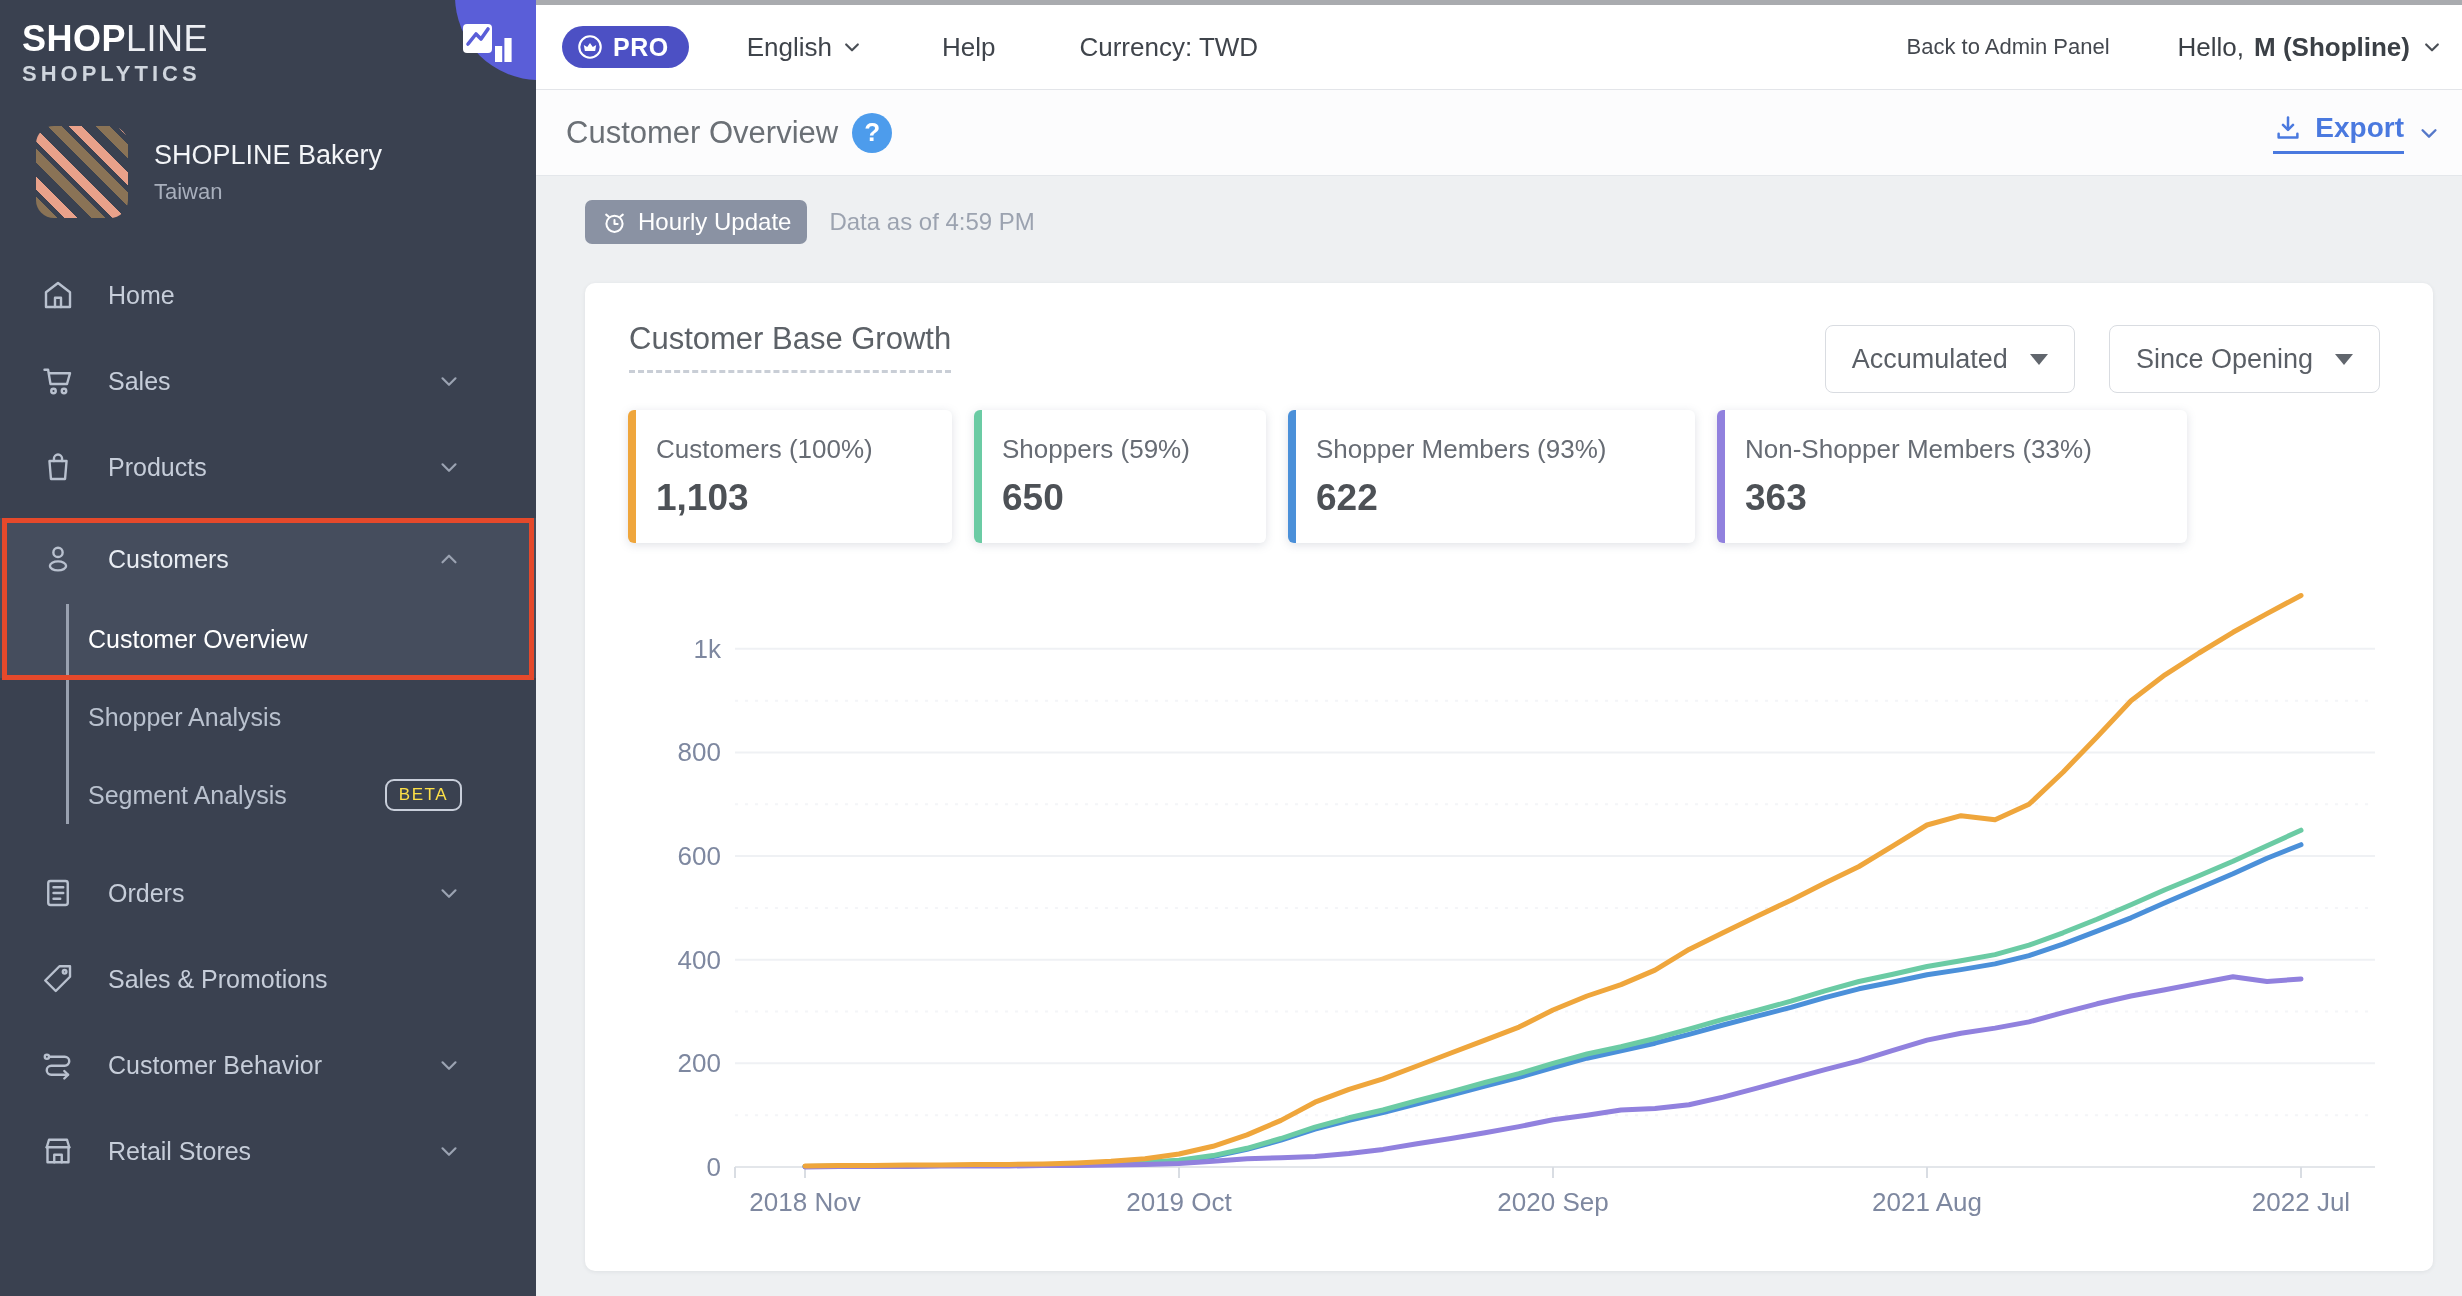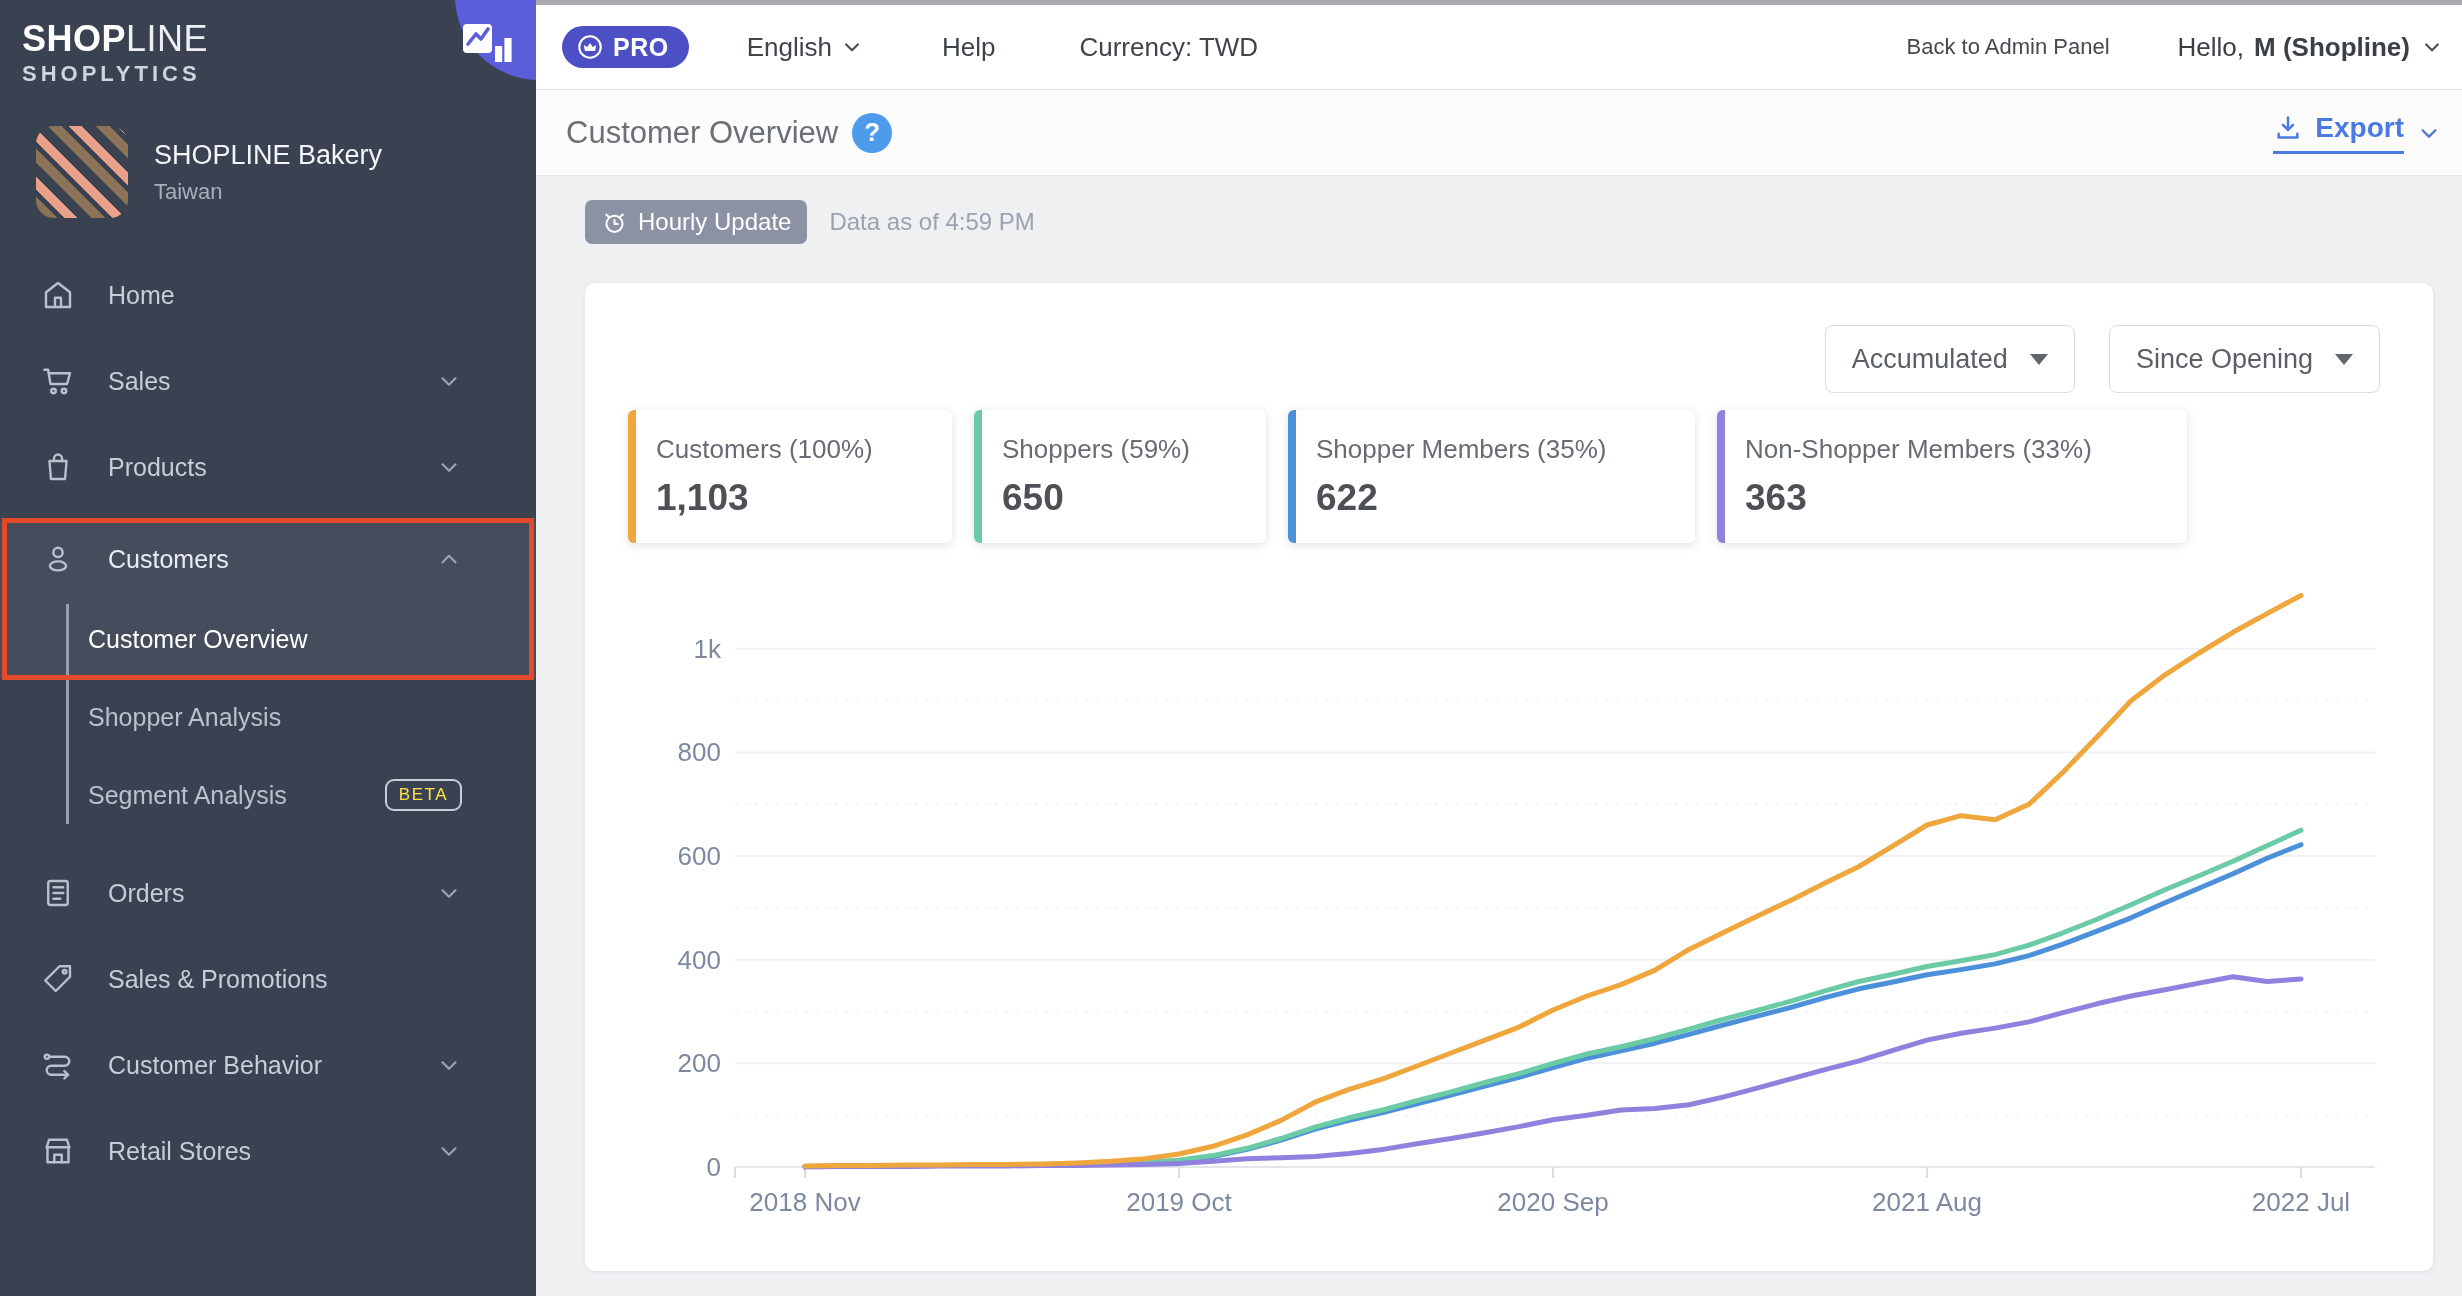--- a/index.html
+++ b/index.html
@@ -282,20 +282,21 @@
           <circle cx="12" cy="13.2" r="7.2"></circle>
           <path d="M12 9.8v3.6h2.8"></path>
           <path d="m4.6 5 2.3 1.9M19.4 5l-2.3 1.9"></path>
         </svg>
       <span>Hourly Update</span>
     </div>
     <div class="asof">Data as of 4:59 PM</div>
   </div>
 
   <div class="panel">
+    <div class="panel-title">Customer Base Growth</div>
     <div class="dropdowns">
       <div class="dd">
         <span>Accumulated</span>
         <span class="caret"></span>
       </div>
       <div class="dd">
         <span>Since Opening</span>
         <span class="caret"></span>
       </div>
     </div>
@@ -306,21 +307,21 @@
         <div class="slabel">Customers (100%)</div>
         <div class="svalue">1,103</div>
       </div>
       <div class="stat" style="min-width:230px;">
         <span class="bar" style="background: rgb(107, 203, 164);"></span>
         <div class="slabel">Shoppers (59%)</div>
         <div class="svalue">650</div>
       </div>
       <div class="stat" style="min-width:345px;">
         <span class="bar" style="background: rgb(75, 144, 217);"></span>
-        <div class="slabel">Shopper Members (35%)</div>
+        <div class="slabel">Shopper Members (93%)</div>
         <div class="svalue">622</div>
       </div>
       <div class="stat" style="min-width:408px;">
         <span class="bar" style="background: rgb(145, 129, 222);"></span>
         <div class="slabel">Non-Shopper Members (33%)</div>
         <div class="svalue">363</div>
       </div>
     </div>
 
     <div class="chart-wrap">

